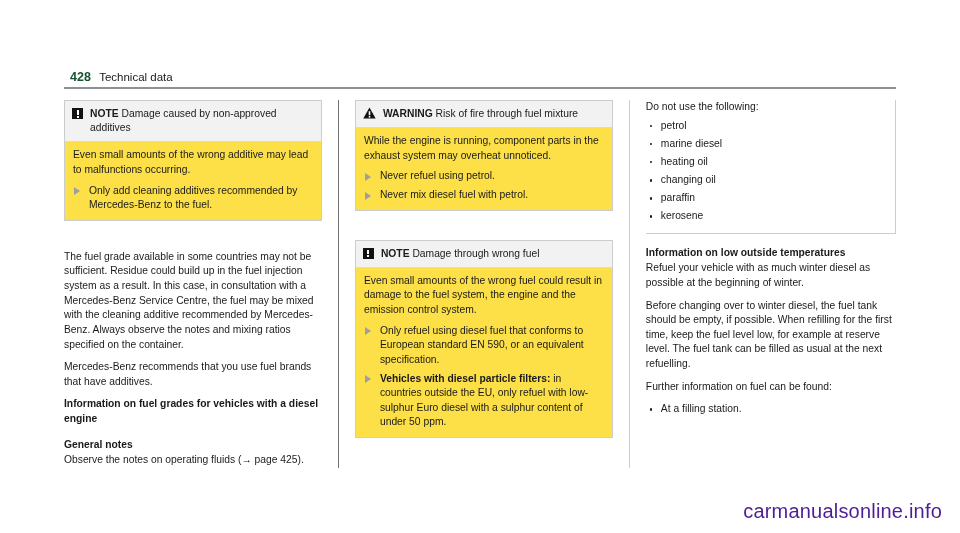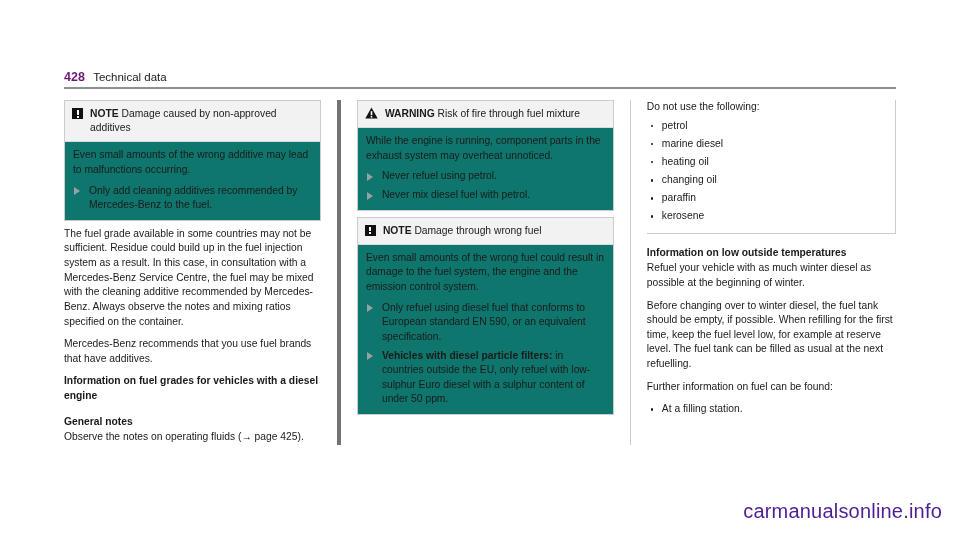--- a/index.html
+++ b/index.html
@@ -32,22 +32,23 @@
   }
   .header-line {
     display: flex;
     align-items: baseline;
     gap: 8px;
     font-size: 11.5px;
   }
   .page-number {
     font-weight: bold;
     font-size: 12.5px;
-    color: #701a75;
+    color: #14532d;
     letter-spacing: 0.1px;
+    margin-left: 6px;
   }
   .header-title {
     font-size: 11.5px;
     color: #1a1a1a;
     text-align: center;
   }
   .header-rule {
     margin-top: 3px;
     height: 2px;
     background: #8c9194;
@@ -61,28 +62,28 @@
     top: 100px;
     width: 832px;
     display: flex;
   }
   .col {
     width: 260px;
     font-size: 10.3px;
     line-height: 1.42;
   }
   .col-1 { width: 266px; }
-  .col-2 { width: 266px; margin-left: 16px; padding-left: 16px; border-left: 4px solid #737373; }
+  .col-2 { width: 266px; margin-left: 16px; padding-left: 16px; border-left: 1px solid #737373; }
   .col-3 { width: 258px; margin-left: 16px; padding-left: 16px; border-left: 1px solid #c9cdd0; }
 
   
   .callout {
     border: 1px solid #c9cdd0;
-    background: #0f766e;
-    margin-bottom: 6px;
+    background: #fde047;
+    margin-bottom: 29px;
   }
   .callout-head {
     background: #f2f2f2;
     border-bottom: 1px solid #d8dbdd;
     padding: 6px 8px 6px 7px;
     display: flex;
     align-items: flex-start;
     gap: 7px;
   }
   .callout-head-text {

